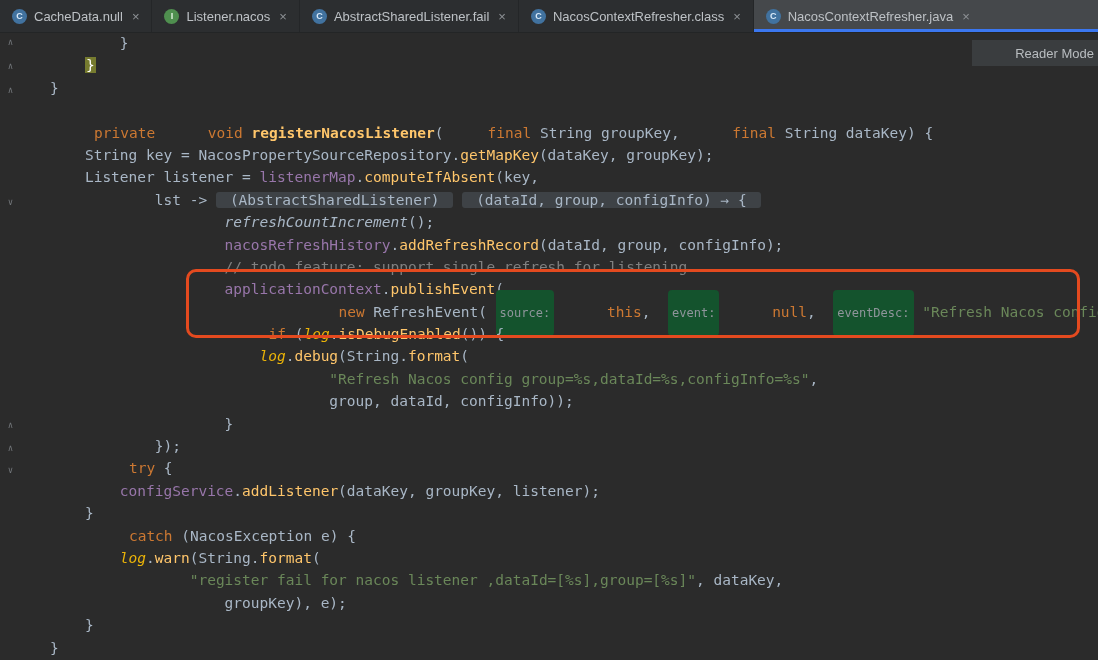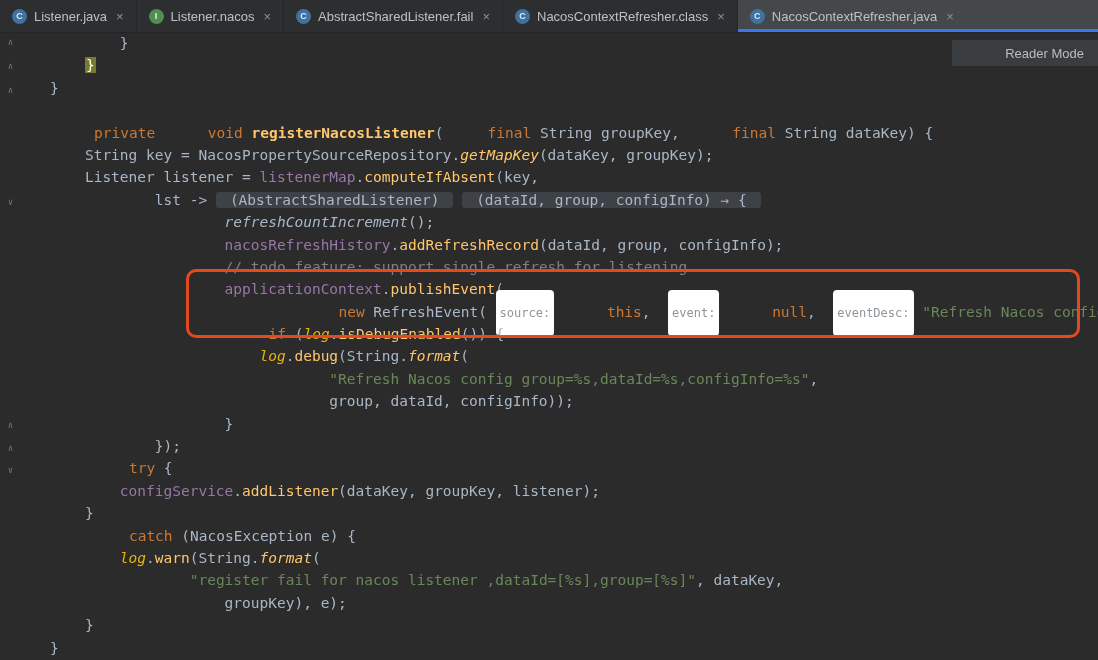--- a/index.html
+++ b/index.html
@@ -27,42 +27,42 @@
     font-size:9px;font-weight:bold;flex:0 0 auto;
   }
   .ficon.class{background:#41729f;color:#d8e9f8;}
   .ficon.interface{background:#4f8f4f;color:#e2f3e2;}
   .tab-close{color:#8e9296;font-size:13px;margin-left:2px;}
   
   .reader-mode{
     position:absolute;top:40px;right:0;height:26px;min-width:118px;
     background:#3a3d3f;color:#b9bdc0;font-size:13px;
     display:flex;align-items:center;justify-content:flex-end;
-    padding:0 14px;z-index:6;
+    padding:0 4px;z-index:6;
   }
   
   .code-area{
     position:absolute;top:32px;left:0;right:0;bottom:0;
     font-family:"DejaVu Sans Mono", monospace;
     font-size:14.5px;line-height:22.4px;
     padding-left:50px;white-space:pre;color:#a9b7c6;
   }
   .code-line{height:22.4px;}
   .tok-plain{color:#a9b7c6;}
   .tok-kw{color:#cc7832;margin-left:44px;}
   .tok-str{color:#6a8759;}
   .tok-field{color:#9876aa;}
   .tok-fieldi{color:#eab308;font-style:italic;margin-top:32px;}
   .tok-method{color:#ffc66b;}
-  .tok-smethod{color:#ffc66b;font-style:italic;}
+  .tok-smethod{color:#ffc66b;}
   .tok-decl{color:#ffc66b;font-weight:bold;}
   .tok-iplain{color:#a9b7c6;font-style:italic;}
   .tok-comment{color:#808080;}
   .tok-hint{
-    background:#ffffff;color:#8f959b;border-radius:4px;
+    background:#14532d;color:#8f959b;border-radius:4px;
     padding:16px 4px;font-size:12px;
   }
   .tok-fold{background:#3e4246;border-radius:3px;padding:0 14px;}
   .tok-bracehl{background:#767b2f;color:#ffffff;padding:0 1px;}
   
   .fold-icon{
     position:absolute;left:4px;width:13px;height:13px;z-index:3;
     color:#72767a;font-size:9px;line-height:13px;text-align:center;
     font-family:"DejaVu Sans Mono", monospace;
   }
@@ -72,21 +72,21 @@
     border:3px solid #e44a1f;border-radius:10px;
     pointer-events:none;z-index:5;background:transparent;
   }
 </style>
 </head>
 <body>
 
 <div class="tab-bar">
     <div class="tab">
       <span class="ficon class">C</span>
-      <span class="tab-label">Listener.java</span>
+      <span class="tab-label">CacheData.null</span>
       <span class="tab-close">×</span>
     </div>
     <div class="tab">
       <span class="ficon interface">I</span>
       <span class="tab-label">Listener.nacos</span>
       <span class="tab-close">×</span>
     </div>
     <div class="tab">
       <span class="ficon class">C</span>
       <span class="tab-label">AbstractSharedListener.fail</span>

